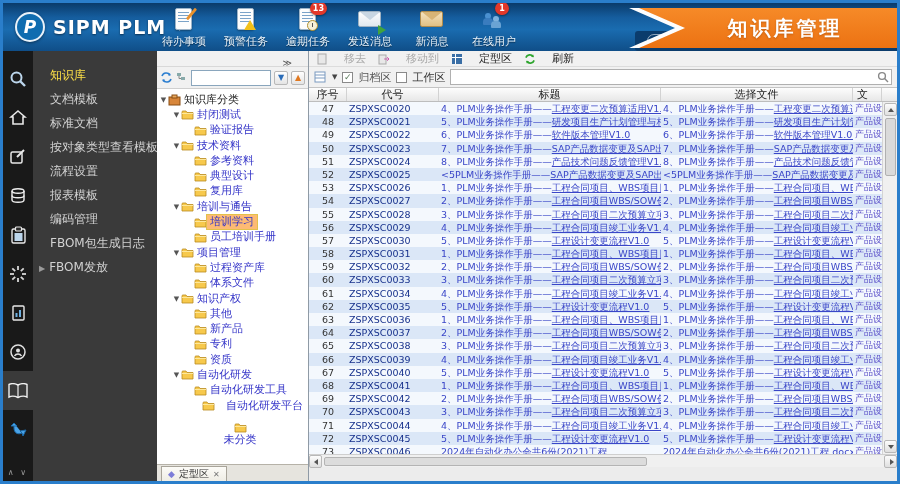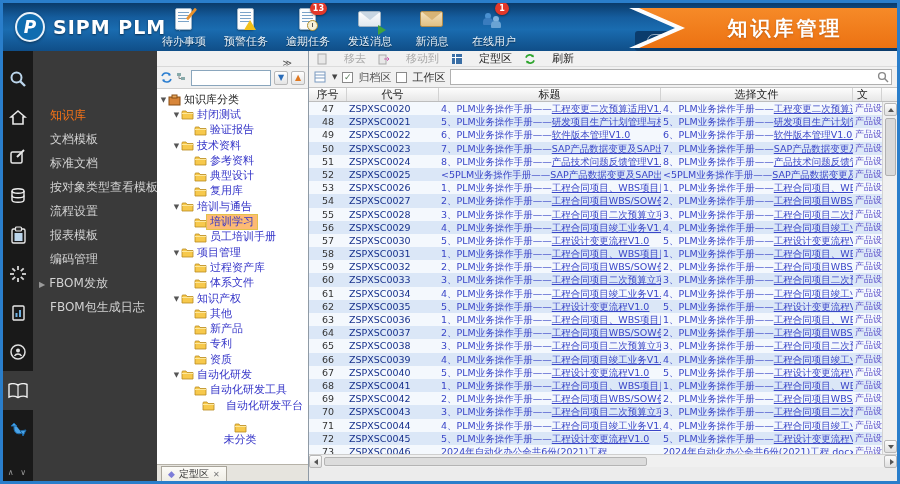--- a/index.html
+++ b/index.html
@@ -55,21 +55,21 @@
   .main { flex:1; display:flex; overflow:hidden; }
 
   .iconstrip { width:30px; flex:0 0 30px; background:#191919; display:flex; flex-direction:column; align-items:center; padding-top:8px; }
   .sicon { width:30px; height:39px; display:flex; align-items:center; justify-content:center; cursor:pointer; }
   .sicon svg { display:block; }
   .sicon.active { background:#3a3a3a; }
   .strip-chevrons { margin-top:auto; margin-bottom:4px; color:#9a9a9a; font-size:8px; letter-spacing:2px; }
 
   .menupanel { width:124px; flex:0 0 124px; background:#3a3a3a; padding-top:12px; }
   .mitem { height:24px; line-height:24px; padding-left:17px; font-size:12px; color:#d2d2d2; cursor:pointer; white-space:nowrap; overflow:hidden; }
-  .mitem.active { color:#f97316;margin-top:40px; }
+  .mitem.active { color:#fde047; }
   .mitem .arr { color:#9a9a9a; font-size:8px; margin-right:4px; margin-left:-11px; }
 
   .treepanel { width:152px; flex:0 0 152px; background:#fff; border-right:1px solid #8f9aa5; display:flex; flex-direction:column; }
   .tree-toprow { height:16px; flex:0 0 16px; background:#f1f1f1; border-bottom:1px solid #d8d8d8; text-align:right; padding-right:16px; }
   .tree-toprow .coll { font-size:9px; color:#555; cursor:pointer; line-height:15px; }
   .tree-search { height:22px; flex:0 0 22px; background:#f1f1f1; border-bottom:1px solid #cfcfcf; display:flex; align-items:center; gap:3px; padding:0 3px; }
   .tree-search input { flex:1; min-width:10px; height:16px; border:1px solid #8aa6bd; font-size:10px; padding:0 2px; }
   .mini-btn { width:14px; height:14px; border:1px solid #b8b8b8; background:linear-gradient(#fff,#e4e4e4); font-size:8px; line-height:12px; text-align:center; cursor:pointer; border-radius:2px; }
   .mini-btn.down { color:#2b6cb8; } .mini-btn.up { color:#e07820; }
   .tree { flex:1; overflow:hidden; padding:3px 0 0 2px; }
@@ -279,22 +279,22 @@
     </div>
 
     <div class="menupanel" id="menu">
         <div class="mitem active">知识库</div>
         <div class="mitem">文档模板</div>
         <div class="mitem">标准文档</div>
         <div class="mitem">按对象类型查看模板</div>
         <div class="mitem">流程设置</div>
         <div class="mitem">报表模板</div>
         <div class="mitem">编码管理</div>
+        <div class="mitem">FBOM包生成日志</div>
         <div class="mitem"><span class="arr">▶</span>FBOM发放</div>
-        <div class="mitem">FBOM包生成日志</div>
       </div>
 
     <div class="treepanel">
       <div class="tree-toprow">
         <span class="coll">≫</span>
       </div>
       <div class="tree-search">
         <svg width="13" height="13" viewBox="0 0 13 13">
             <path d="M2 5 a4.5 4.5 0 0 1 8 -1" fill="none" stroke="#2d7fd0" stroke-width="1.6"></path>
             <path d="M10 2 L10.5 4.8 L7.8 4.2 Z" fill="#2d7fd0"></path>

